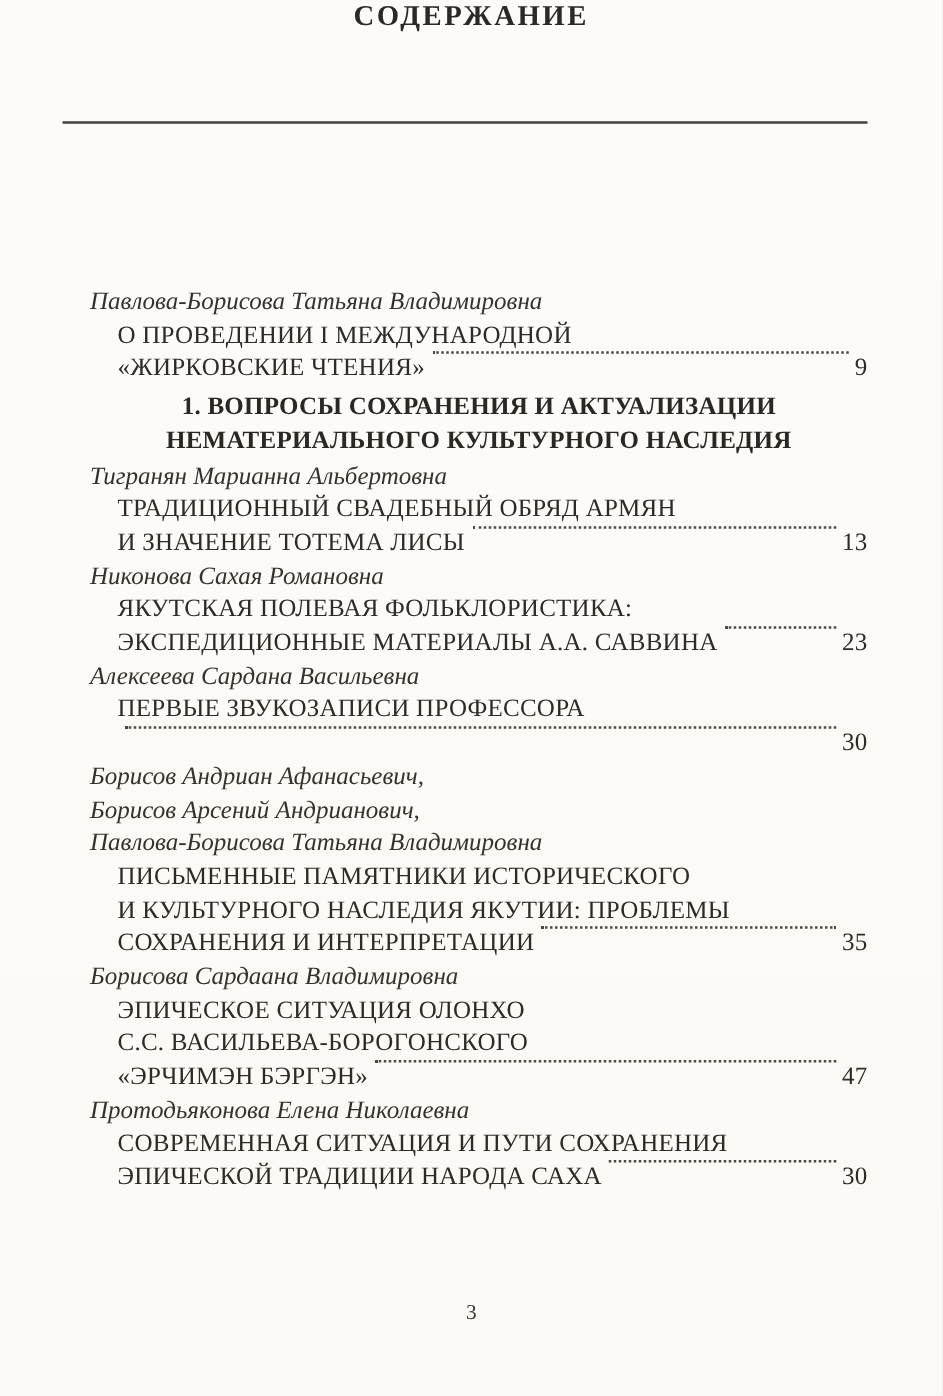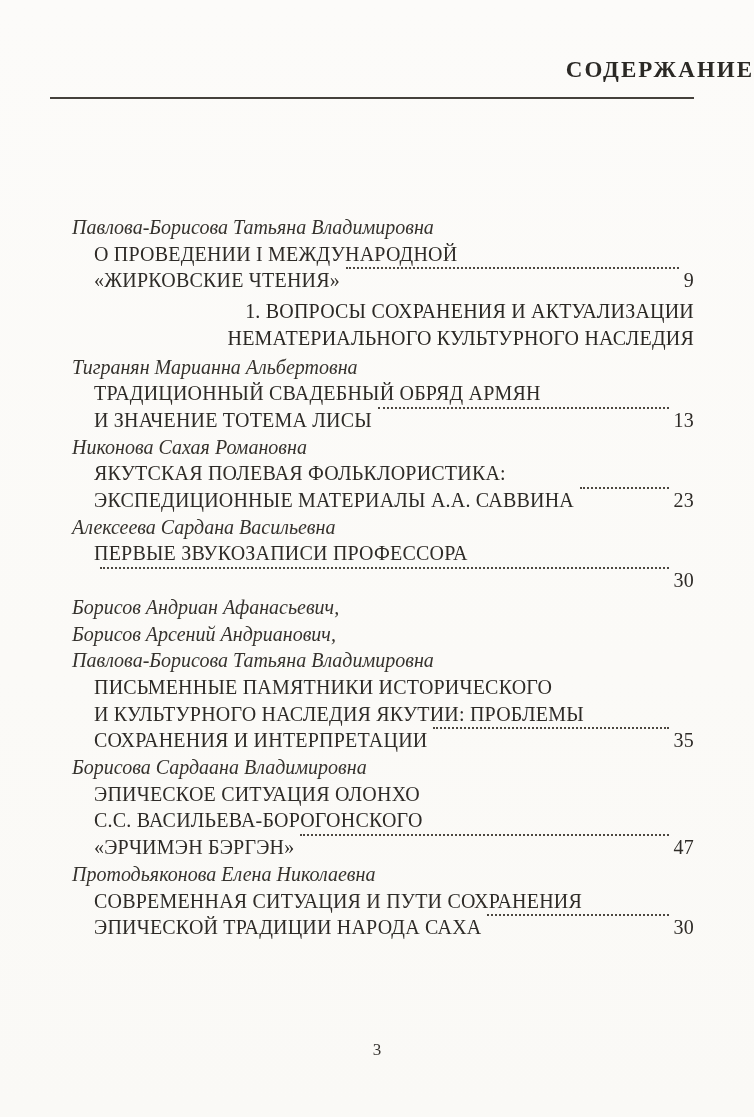--- a/index.html
+++ b/index.html
@@ -12,41 +12,40 @@
     width: 754px;
     height: 1117px;
     margin: 0 auto;
     background: linear-gradient(180deg, #fcfbf9 0%, #fbfaf7 60%, #faf9f6 100%);
     color: #2e2b27;
     font-family: "Liberation Serif", "DejaVu Serif", serif;
     overflow: hidden;
   }
   .doc-title {
     margin: 0;
-    padding-top: 57px;
-    text-align: right;
+    text-align: center;
     font-size: 23px;
     line-height: 26px;
     font-weight: bold;
     letter-spacing: 2px;
     color: #2b2925;
   }
   .rule {
     position: absolute;
     left: 50px;
     top: 97px;
     width: 644px;
     height: 2px;
     background: #45413c;
   }
   .content {
     position: absolute;
     left: 72px;
     right: 60px;
-    top: 214px;
+    top: 228px;
   }
   .author {
     font-style: italic;
     font-size: 20px;
     line-height: 26.7px;
     color: #35322d;
     white-space: nowrap;
   }
   .title-line {
     font-size: 20px;
@@ -65,22 +64,22 @@
     flex: 1;
     min-width: 14px;
     border-bottom: 2px dotted #4c4740;
     margin: 0 5px 5px 6px;
   }
   .pagenum {
     font-size: 20px;
     line-height: 26.7px;
   }
   .section-heading {
-    text-align: right;
-    font-weight: normal;
+    text-align: center;
+    font-weight: bold;
     font-size: 20px;
     line-height: 26.7px;
     letter-spacing: 0.2px;
     margin: 4px 0 2px 0;
     color: #2b2824;
   }
   .footer-page {
     position: absolute;
     top: 1040px;
     left: 0;

